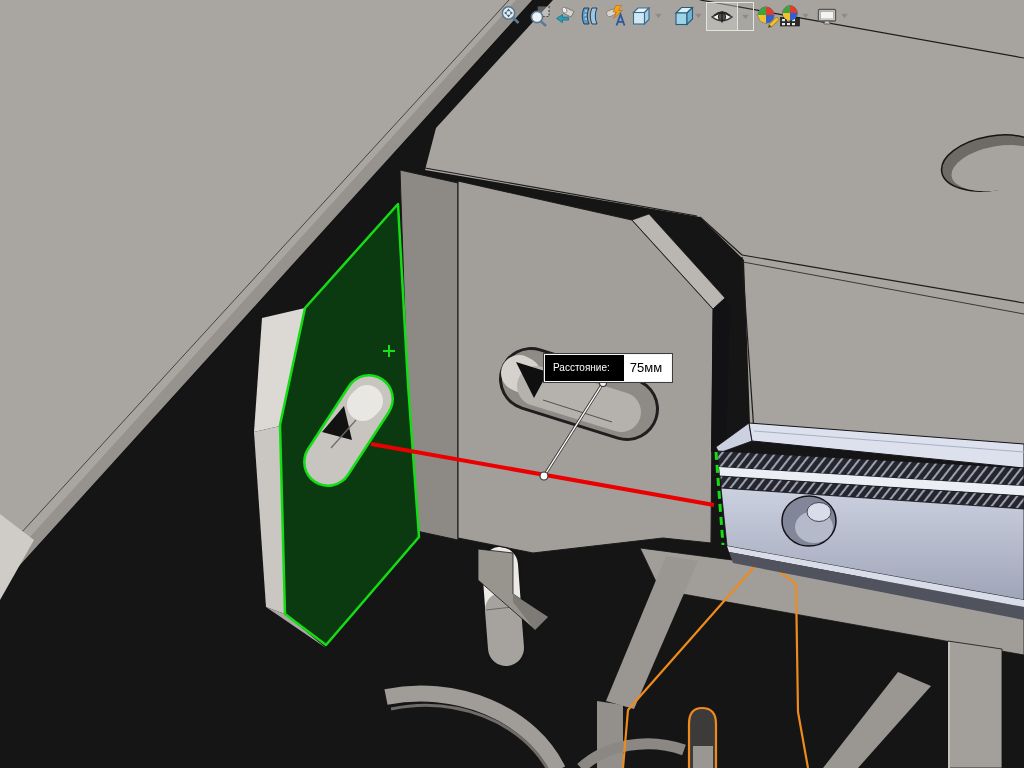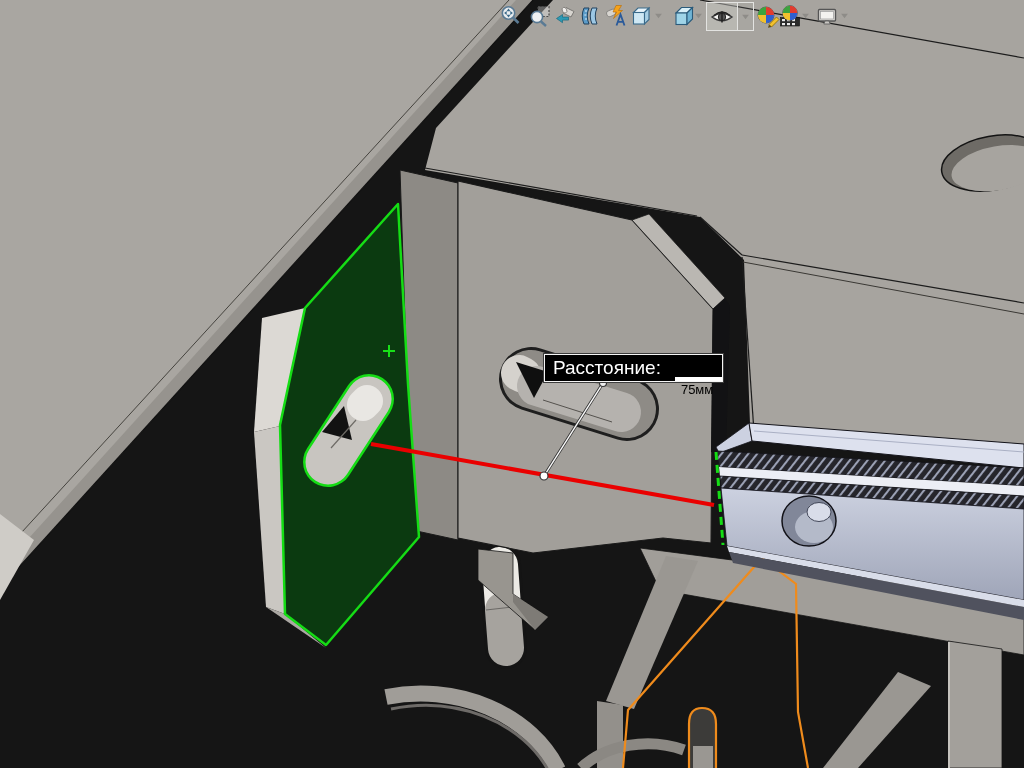--- a/index.html
+++ b/index.html
@@ -14,23 +14,23 @@
            justify-content:center;pointer-events:auto;cursor:pointer;}
   .hud .group{position:absolute;top:0;height:27px;border:1px solid #e3e3e1;display:flex;
               pointer-events:auto;background:rgba(180,180,178,0.12);}
   .hud .group .cell-icon{width:30px;display:flex;align-items:center;justify-content:center;
               background:rgba(210,210,206,0.38);border-right:1px solid #e3e3e1;cursor:pointer;}
   .hud .group .cell-dd{width:15px;display:flex;align-items:center;justify-content:center;cursor:pointer;}
   
   .callout{position:absolute;left:544px;top:354px;display:flex;align-items:stretch;
            border:1px solid #f5f5f5;outline:1px solid #3c3c3c;background:#000;height:26px;
            cursor:move;}
-  .callout .lbl{color:#fff;font-size:19px;line-height:26px;padding:0 14px 0 8px;white-space:nowrap;}
+  .callout .lbl{color:#fff;font-size:10px;line-height:26px;padding:0 14px 0 8px;white-space:nowrap;}
   .callout .val{background:#fff;color:#000;font-size:13px;line-height:26px;padding:0 9px 0 6px;
-                white-space:nowrap;margin-top:22px;}
+                white-space:nowrap;}
 </style>
 </head>
 <body>
 
 <div id="root">
 
 <svg id="scene" width="1024" height="768" viewBox="0 0 1024 768">
   <defs>
     <linearGradient id="gMain" x1="0" y1="488" x2="0" y2="600" gradientUnits="userSpaceOnUse">
       <stop offset="0" stop-color="#ccd1e0"></stop>

